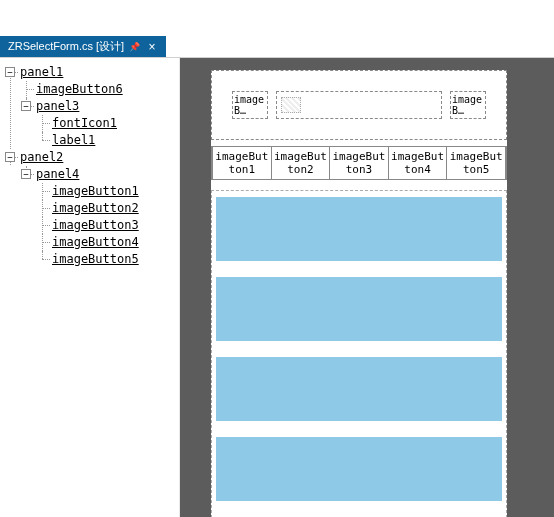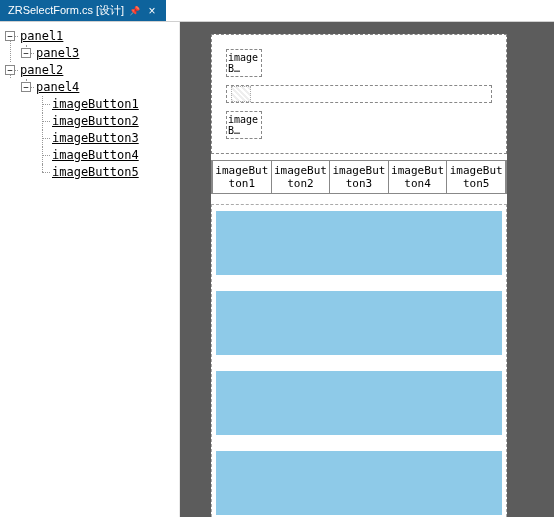--- a/index.html
+++ b/index.html
@@ -10,20 +10,21 @@
     width: 554px;
     height: 517px;
     overflow: hidden;
   }
   .tab-bar {
     height: 22px;
     background: #ffffff;
     display: flex;
     align-items: center;
     border-bottom: 1px solid #d0d0d0;
+    margin-top: 36px;
   }
   .tab {
     background: #0e639c;
     color: #ffffff;
     padding: 3px 8px;
     display: flex;
     align-items: center;
     gap: 6px;
     font-size: 11px;
     max-width: 170px;
@@ -110,24 +111,23 @@
   }
   .phone-frame {
     width: 296px;
     background: #ffffff;
     margin: 0 auto;
   }
   
   .top-bar {
     display: flex;
     border: 1px dashed #888;
-    padding: 14px;
+    padding: 20px;
     gap: 8px;
     margin-bottom: 6px;
-    flex-direction: column;
   }
   .top-img-btn {
     border: 1px dashed #888;
     width: 36px;
     height: 28px;
     font-size: 10px;
     font-family: "SimSun", monospace;
     display: flex;
     align-items: center;
     justify-content: center;
@@ -197,22 +197,33 @@
 
 <div class="workspace">
 
   <div class="tree-panel">
     <ul class="tree">
       <li>
         <span class="toggle">−</span>
         <span class="node-label">panel1</span>
         <ul>
           <li>
+            <span class="node-label">imageButton6</span>
+          </li>
+          <li>
             <span class="toggle">−</span>
             <span class="node-label">panel3</span>
+            <ul>
+              <li>
+                <span class="node-label">fontIcon1</span>
+              </li>
+              <li>
+                <span class="node-label">label1</span>
+              </li>
+            </ul>
           </li>
         </ul>
       </li>
       <li>
         <span class="toggle">−</span>
         <span class="node-label">panel2</span>
         <ul>
           <li>
             <span class="toggle">−</span>
             <span class="node-label">panel4</span>

